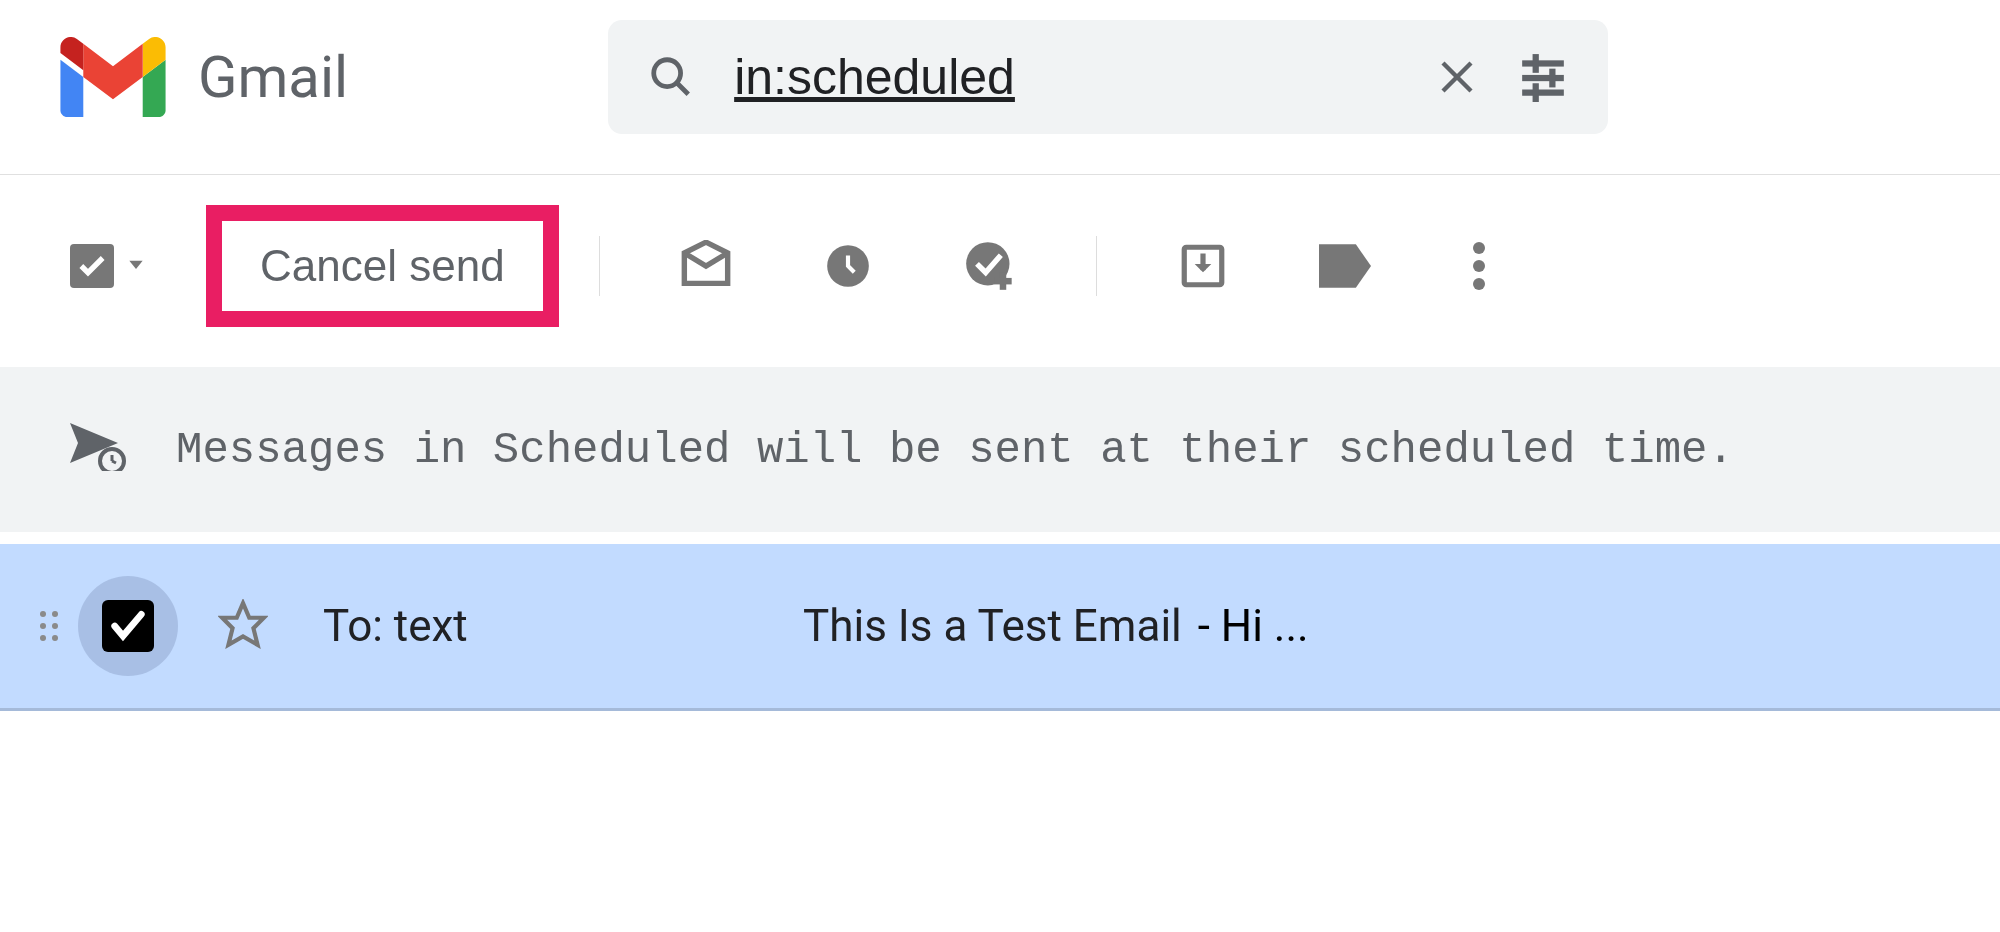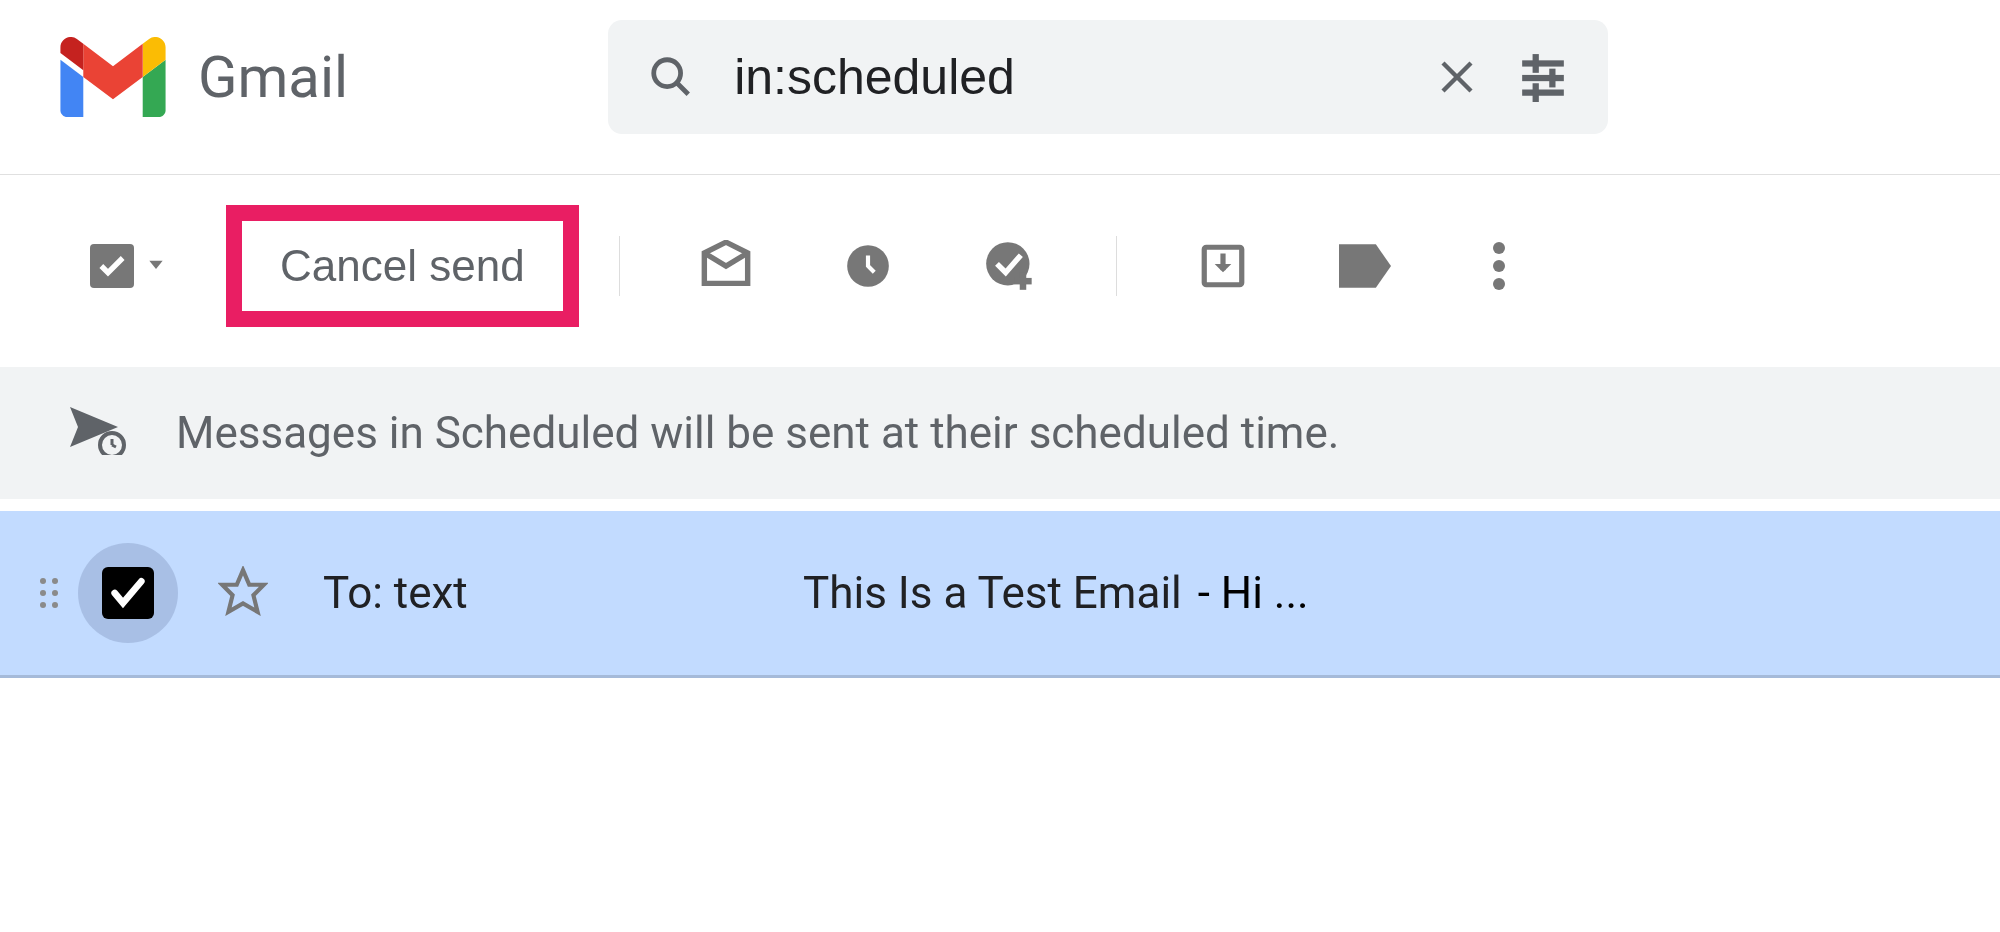--- a/index.html
+++ b/index.html
@@ -53,20 +53,21 @@
       gap: 40px;
     }
     
     .search-input {
       flex: 1;
       border: none;
       background: transparent;
       font-size: 50px;
       color: #202124;
       outline: none;
+      text-decoration: underline;
     }
     
     .icon-btn {
       display: flex;
       align-items: center;
       justify-content: center;
       cursor: pointer;
       color: #5f6368;
     }
     
@@ -74,21 +75,20 @@
     .toolbar-divider {
       height: 1px;
       background: #e0e0e0;
     }
     
     .toolbar {
       display: flex;
       align-items: center;
       padding: 30px 70px;
       gap: 10px;
-      margin-left: 20px;
     }
     
     .select-checkbox {
       display: flex;
       align-items: center;
       gap: 12px;
       margin-right: 50px;
     }
     
     .checkbox-box {
@@ -133,23 +133,24 @@
     
     .more-btn {
       margin-left: 30px;
     }
     
     
     .banner {
       background: #f1f3f4;
       display: flex;
       align-items: center;
-      padding: 40px 70px;
+      padding: 56px 70px;
       gap: 50px;
       margin-top: 10px;
+      font-family: Liberation Mono, monospace;
     }
     
     .banner-text {
       font-size: 44px;
       color: #5f6368;
     }
     
     
     .email-row {
       background: #c2dbff;

